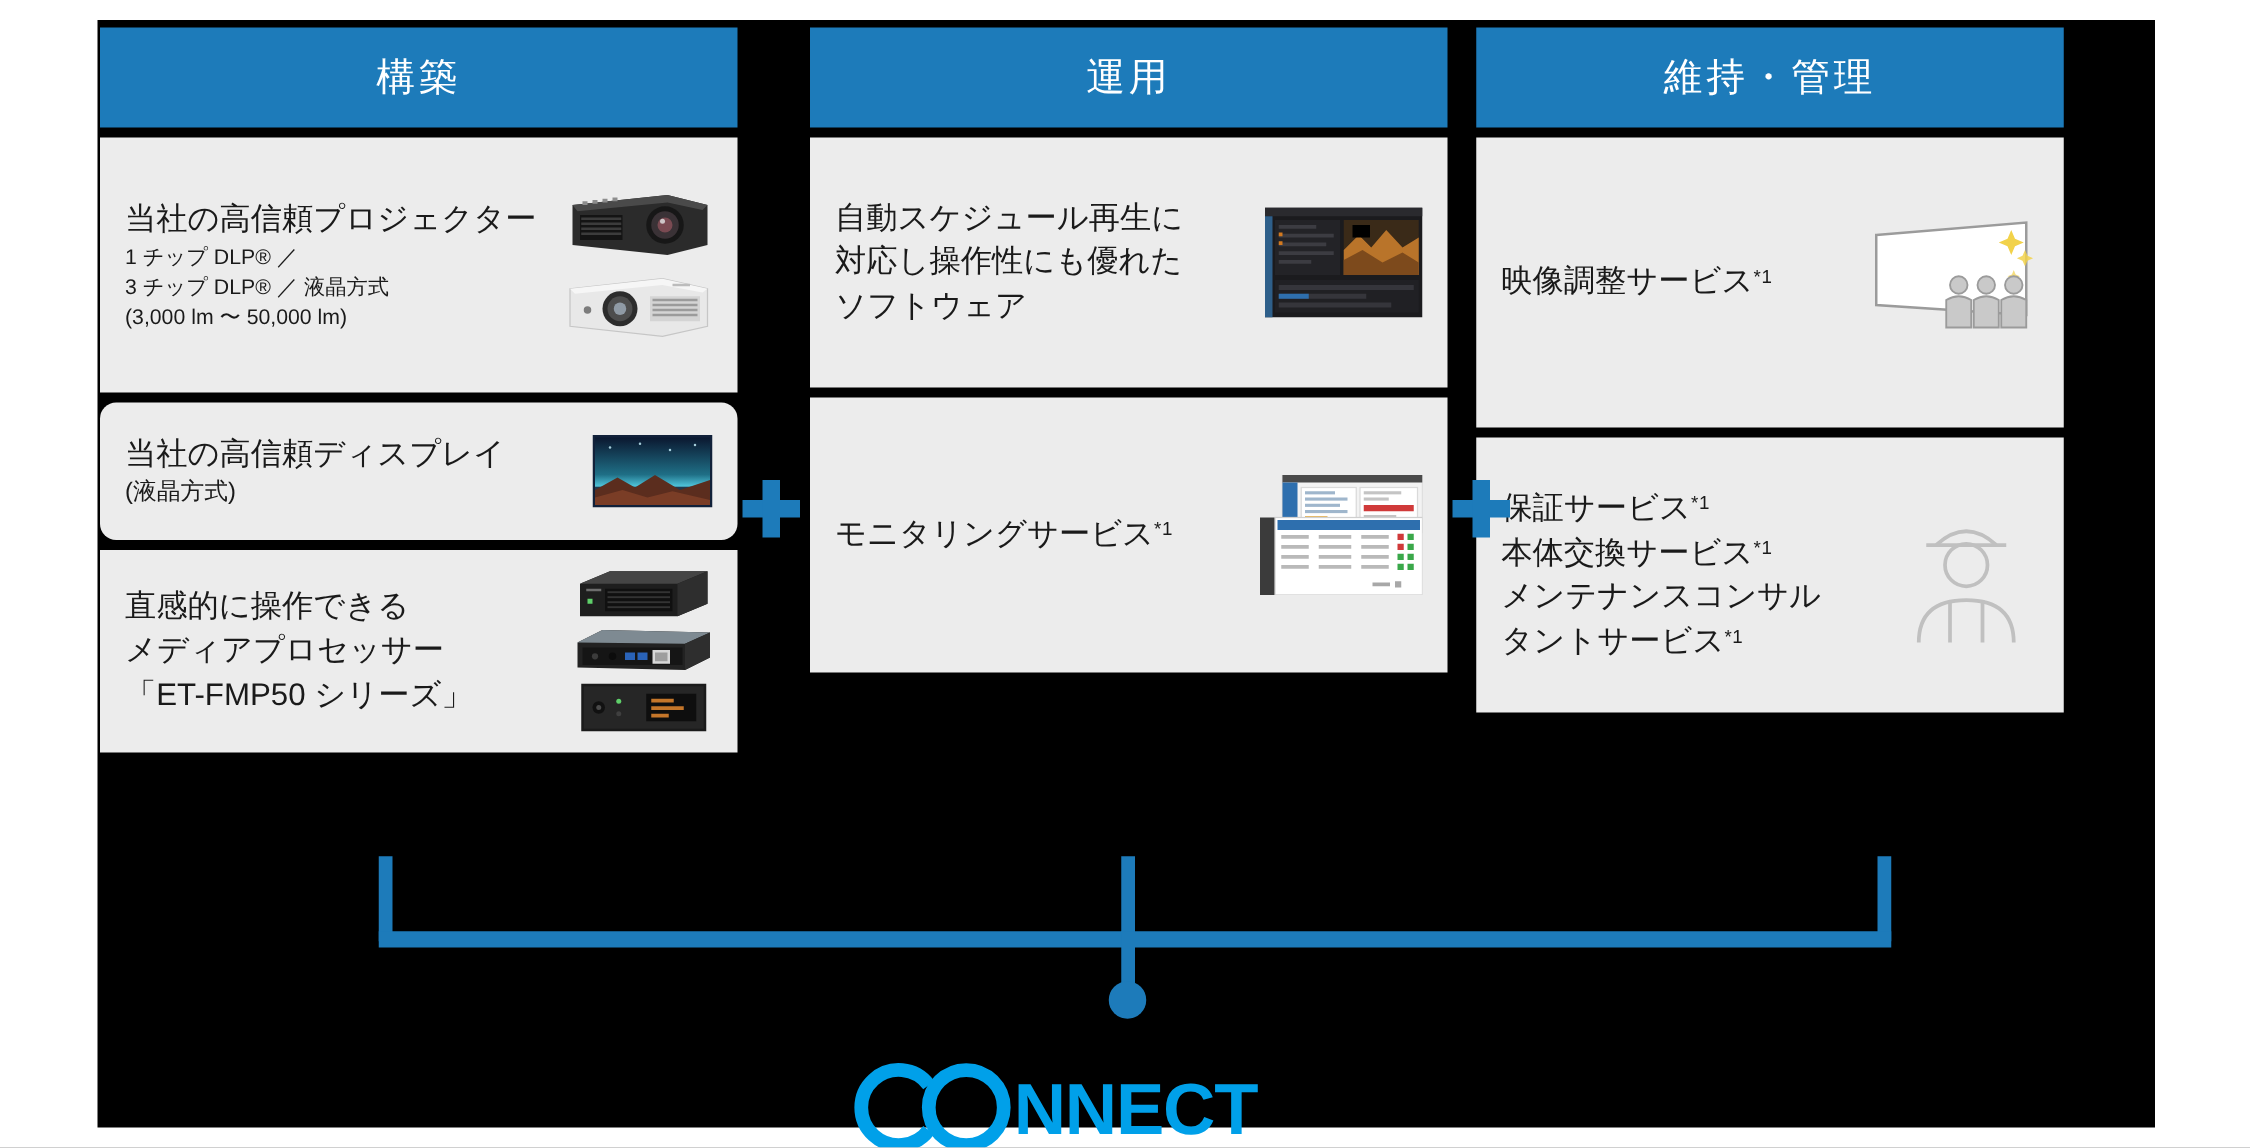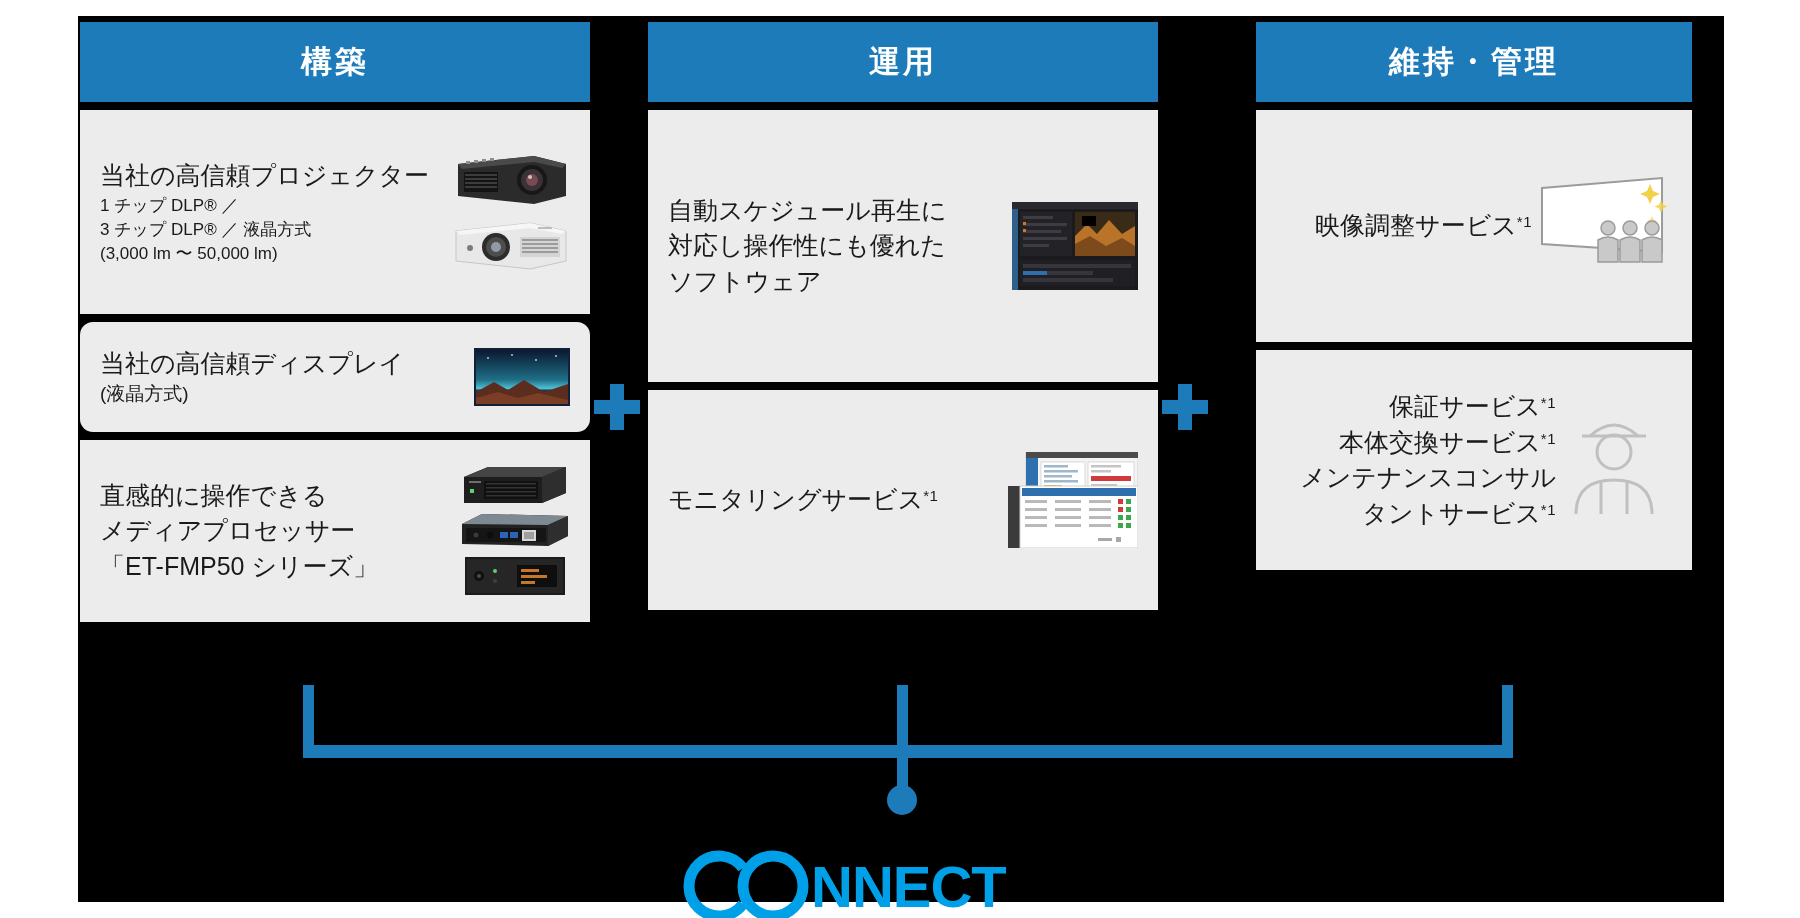--- a/index.html
+++ b/index.html
@@ -27,31 +27,31 @@
     background: #000000;
   }
 
   
   .col {
     position: absolute;
     top: 22px;
   }
   .col-build  { left: 80px;   width: 510px; }
   .col-oper   { left: 648px;  width: 510px; }
-  .col-maint  { left: 1256px; width: 436px; text-align: right; }
+  .col-maint  { left: 1181px; width: 470px; }
 
   .col-header {
     height: 80px;
     background: #1d7bba;
     color: #ffffff;
     display: flex;
     align-items: center;
     justify-content: center;
     font-size: 31px;
-    font-weight: bold;
+    font-weight: normal;
     letter-spacing: 3px;
   }
 
   .cells {
     margin-top: 8px;
   }
   .cell {
     position: relative;
     background: #ececec;
     box-sizing: border-box;
@@ -219,21 +219,21 @@
             <g fill="#bfe9f5" opacity="0.85">
               <circle cx="14" cy="10" r="1"></circle>
               <circle cx="38" cy="7" r="1"></circle>
               <circle cx="62" cy="12" r="1"></circle>
               <circle cx="82" cy="8" r="1"></circle>
             </g>
           </svg>
         </div>
       </div>
 
-      <div class="cell" style="height:182px;">
+      <div class="cell" style="height:162px;">
         <div class="cell-text">
           <span class="l t-main">直感的に操作できる</span>
           <span class="l t-main">メディアプロセッサー</span>
           <span class="l t-main">「ET-FMP50 シリーズ」</span>
         </div>
         <div class="media">
           <svg class="fig" width="110" height="40" viewBox="0 0 110 40">
             <path d="M4 12 L28 2 L106 2 L106 28 L82 38 L4 38 Z" fill="#1e1e1e"></path>
             <path d="M4 12 L28 2 L106 2 L82 12 Z" fill="#454545"></path>
             <path d="M106 2 L106 28 L82 38 L82 12 Z" fill="#2e2e2e"></path>
@@ -278,21 +278,21 @@
         </div>
       </div>
 
     </div>
   </div>
 
   <div class="col col-oper">
     <div class="col-header">運用</div>
     <div class="cells">
 
-      <div class="cell" style="height:272px;justify-content:flex-end;">
+      <div class="cell" style="height:200px;justify-content:flex-end;">
         <div class="cell-text">
           <span class="l t-main">自動スケジュール再生に</span>
           <span class="l t-main">対応し操作性にも優れた</span>
           <span class="l t-main">ソフトウェア</span>
         </div>
         <div class="media">
           <svg class="fig" width="126" height="88" viewBox="0 0 126 88">
             <rect x="0" y="0" width="126" height="88" fill="#1b1b1e"></rect>
             <rect x="0" y="0" width="126" height="7" fill="#2a2a2e"></rect>
             <rect x="0" y="7" width="6" height="81" fill="#2e5f8a"></rect>

